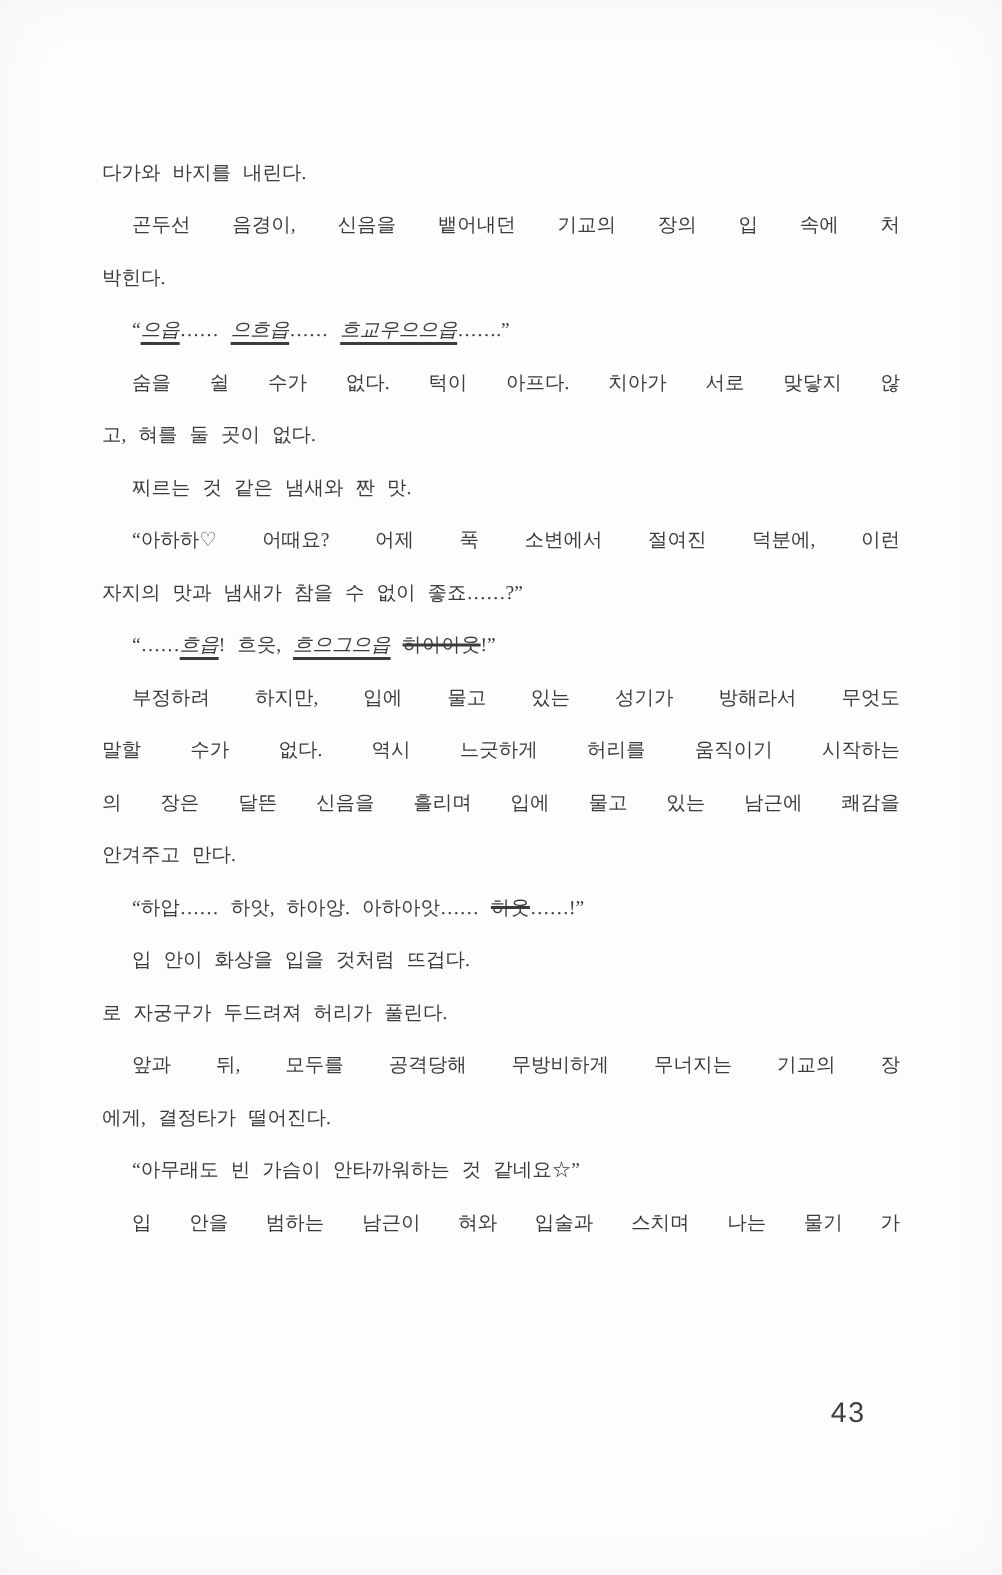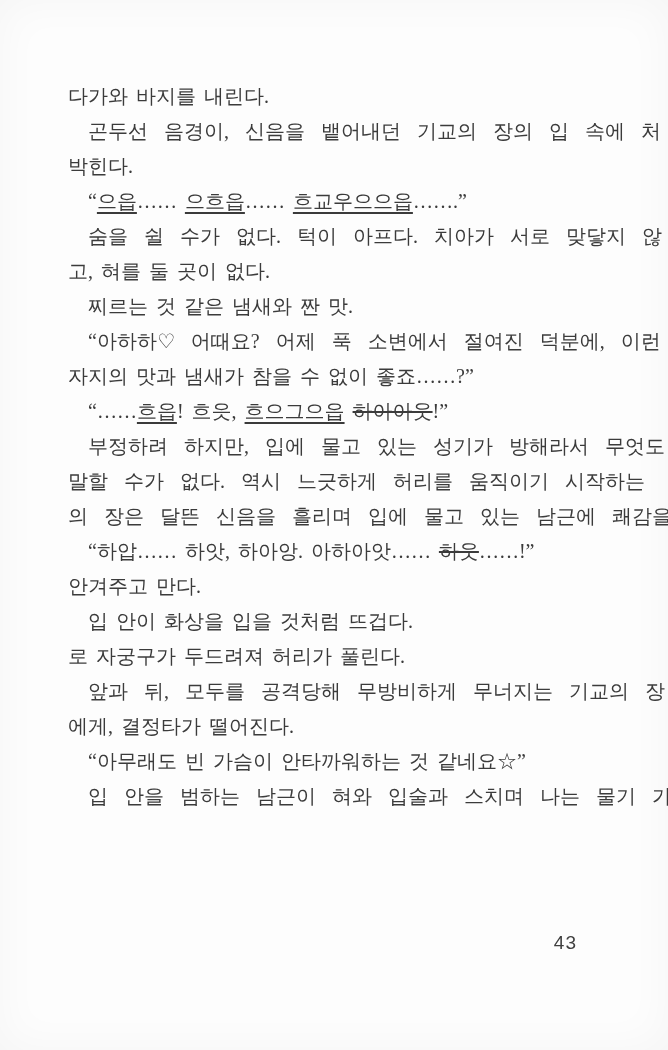--- a/index.html
+++ b/index.html
@@ -13,23 +13,23 @@
     height: 1050px;
     background: #fdfdfd;
     box-shadow: inset 0 0 45px rgba(0,0,0,0.035);
     overflow: hidden;
     font-family: "Liberation Serif", "DejaVu Serif", serif;
     color: #3b3b3b;
   }
   .text-block {
     position: absolute;
     left: 68px;
-    top: 79px;
+    top: 97px;
     width: 532px;
-    font-size: 20px;
+    font-size: 13px;
   }
   .line {
     display: flex;
     flex-wrap: nowrap;
     align-items: baseline;
     height: 35px;
     line-height: 35px;
     justify-content: flex-start;
     column-gap: 8px;
     white-space: nowrap;
@@ -39,20 +39,21 @@
     column-gap: 16px;
   }
   .line.indent {
     padding-left: 20px;
   }
   .word { white-space: pre; }
   .run.u {
     text-decoration: underline;
     text-decoration-thickness: 1.5px;
     text-underline-offset: 4px;
+    font-style: italic;
   }
   .run.s {
     text-decoration: line-through;
     text-decoration-thickness: 1.5px;
   }
   .page-number {
     position: absolute;
     top: 932px;
     right: 91px;
     font-family: "Liberation Sans", "DejaVu Sans", sans-serif;
@@ -167,30 +168,30 @@
         <span class="word"><span class="run">장은</span></span>
         <span class="word"><span class="run">달뜬</span></span>
         <span class="word"><span class="run">신음을</span></span>
         <span class="word"><span class="run">흘리며</span></span>
         <span class="word"><span class="run">입에</span></span>
         <span class="word"><span class="run">물고</span></span>
         <span class="word"><span class="run">있는</span></span>
         <span class="word"><span class="run">남근에</span></span>
         <span class="word"><span class="run">쾌감을</span></span>
       </div>
+      <div class="line">
+        <span class="word"><span class="run">안겨주고</span></span>
+        <span class="word"><span class="run">만다.</span></span>
+      </div>
       <div class="line indent">
         <span class="word"><span class="run">“하압……</span></span>
         <span class="word"><span class="run">하앗,</span></span>
         <span class="word"><span class="run">하아앙.</span></span>
         <span class="word"><span class="run">아하아앗……</span></span>
         <span class="word"><span class="run s">하웃</span><span class="run">……!”</span></span>
-      </div>
-      <div class="line">
-        <span class="word"><span class="run">안겨주고</span></span>
-        <span class="word"><span class="run">만다.</span></span>
       </div>
       <div class="line indent">
         <span class="word"><span class="run">입</span></span>
         <span class="word"><span class="run">안이</span></span>
         <span class="word"><span class="run">화상을</span></span>
         <span class="word"><span class="run">입을</span></span>
         <span class="word"><span class="run">것처럼</span></span>
         <span class="word"><span class="run">뜨겁다.</span></span>
       </div>
       <div class="line">

